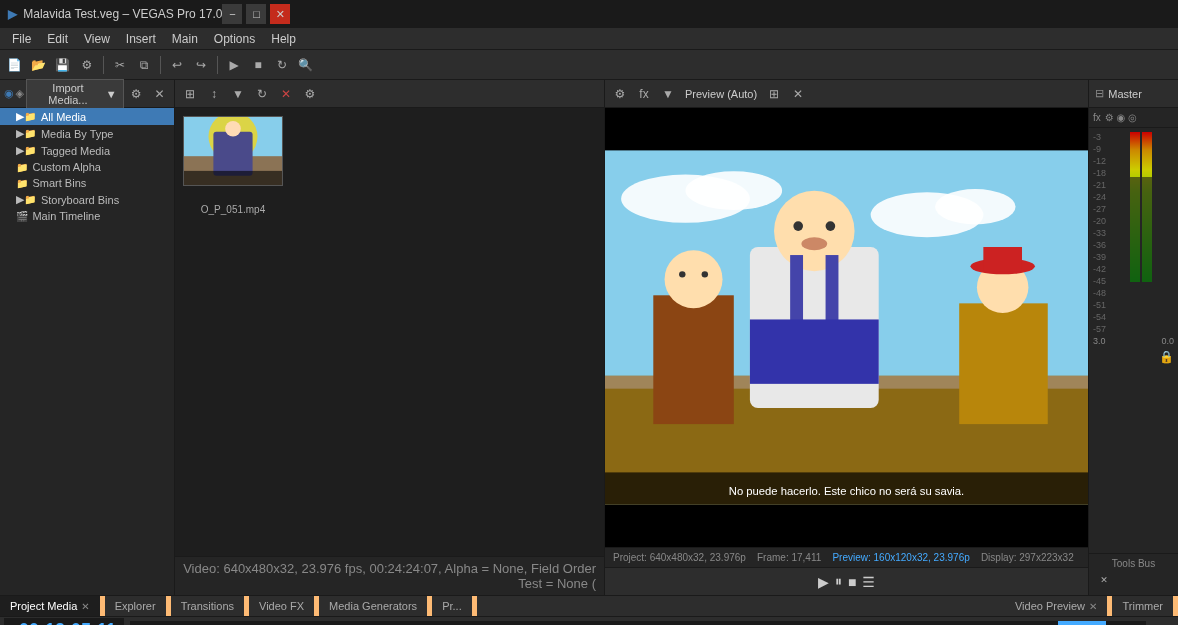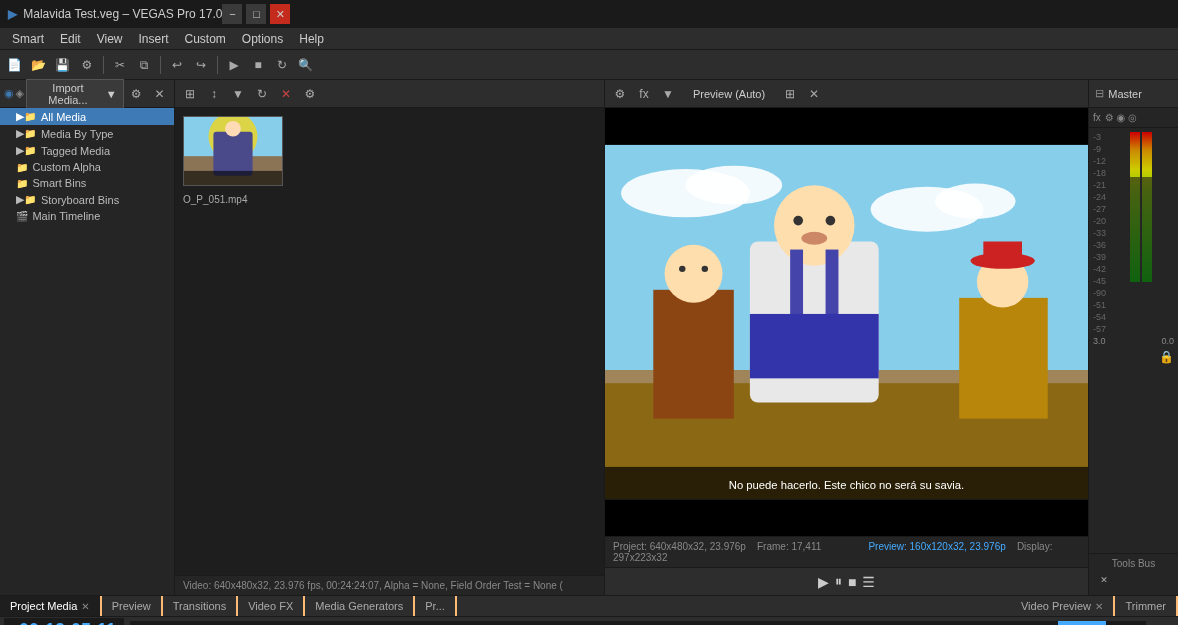--- a/index.html
+++ b/index.html
@@ -35,41 +35,41 @@
     .tree-item .media-icon { margin-right: 4px; color: #6ab; font-size: 10px; }
 
     
     #center-area { flex: 1; display: flex; flex-direction: column; }
     #media-content { flex: 1; display: flex; overflow: hidden; }
     #media-browser { width: 430px; background: #1e1e1e; border-right: 1px solid #1a1a1a; display: flex; flex-direction: column; }
     #media-toolbar2 { background: #2d2d2d; height: 28px; display: flex; align-items: center; padding: 0 4px; gap: 2px; border-bottom: 1px solid #1a1a1a; }
     #media-thumbs { flex: 1; padding: 8px; display: flex; flex-wrap: wrap; gap: 8px; overflow: auto; }
     .thumb-item { width: 100px; cursor: pointer; }
     .thumb-img { width: 100px; height: 70px; background: #333; border: 1px solid #555; overflow: hidden; }
-    .thumb-label { font-size: 10px; color: #aaa; margin-top: 8px; }
-    #media-info { background: #252525; padding: 4px 8px; font-size: 10px; color: #888; border-top: 1px solid #1a1a1a; }
+    .thumb-label { text-align: center; font-size: 10px; color: #aaa; margin-top: 18px; }
+    #media-info { background: #252525; padding: 4px 8px; font-size: 13px; color: #888; border-top: 1px solid #1a1a1a; text-align: right; }
 
     
     #video-preview { flex: 1; background: #1a1a1a; display: flex; flex-direction: column; }
     #preview-toolbar { background: #2d2d2d; height: 28px; display: flex; align-items: center; padding: 0 4px; gap: 2px; border-bottom: 1px solid #1a1a1a; }
     #preview-frame { flex: 1; background: #000; overflow: hidden; display: flex; justify-content: center; }
     #preview-frame svg { width: 100%; height: 100%; }
     #preview-info { background: #252525; padding: 4px 8px; font-size: 10px; color: #888; border-top: 1px solid #1a1a1a; }
     #preview-transport { background: #2d2d2d; height: 28px; display: flex; align-items: center; justify-content: center; gap: 6px; border-top: 1px solid #1a1a1a; }
     .trans-btn { background: transparent; border: none; color: #ccc; cursor: pointer; font-size: 14px; }
 
     
     #right-panel { width: 90px; background: #252525; border-left: 1px solid #1a1a1a; display: flex; flex-direction: column; }
     #mixer-header { background: #2d2d2d; height: 28px; display: flex; align-items: center; padding: 0 6px; font-size: 11px; border-bottom: 1px solid #1a1a1a; }
     #mixer-fader { flex: 1; display: flex; flex-direction: column; align-items: flex-end; padding: 4px; }
     .level-marks { display: flex; flex-direction: column; font-size: 9px; color: #666; gap: 2px; padding-right: 20px; }
 
     
     #tabs-bar { background: #2d2d2d; height: 22px; display: flex; align-items: center; border-top: 1px solid #1a1a1a; border-bottom: 1px solid #1a1a1a; }
-    .tab { padding: 3px 10px; font-size: 11px; color: #aaa; cursor: pointer; border-right: 2px solid #fdba74; height: 100%; display: flex; align-items: center; }
+    .tab { padding: 3px 10px; font-size: 11px; color: #aaa; cursor: pointer; border-right: 5px solid #fdba74; height: 100%; display: flex; align-items: center; }
     .tab.active { background: #1e1e1e; color: #fff; }
     .tab-close { margin-left: 4px; color: #888; font-size: 10px; }
 
     
     #timeline { height: 175px; background: #1e1e1e; display: flex; flex-direction: column; }
     #timeline-toolbar { background: #2d2d2d; height: 28px; display: flex; align-items: center; padding: 0 4px; gap: 2px; border-bottom: 1px solid #1a1a1a; }
     #timeline-timecode { background: #1a1a1a; color: #4af; font-size: 18px; font-weight: bold; padding: 2px 8px; min-width: 120px; text-align: right; }
   </style>
 </head>
 <body>
@@ -78,25 +78,25 @@
   <span style="margin-right:6px; color:#3e7ab5; font-weight:bold;">▶</span>
   <span>Malavida Test.veg – VEGAS Pro 17.0</span>
   <div class="win-controls">
     <button class="win-btn">−</button>
     <button class="win-btn">□</button>
     <button class="win-btn close">✕</button>
   </div>
 </div>
 
 <div id="menubar">
-  <span>Smart</span>
+  <span>File</span>
   <span>Edit</span>
   <span>View</span>
   <span>Insert</span>
-  <span>Custom</span>
+  <span>Main</span>
   <span>Options</span>
   <span>Help</span>
 </div>
 
 <div class="toolbar">
   <button class="tb-btn">📄</button>
   <button class="tb-btn">📂</button>
   <button class="tb-btn">💾</button>
   <button class="tb-btn">⚙</button>
   <div class="tb-sep"></div>
@@ -201,21 +201,21 @@
         <div id="media-info">
           <div>Video: 640x480x32, 23.976 fps, 00:24:24:07, Alpha = None, Field Order Test = None (</div>
         </div>
       </div>
 
       <div id="video-preview">
         <div id="preview-toolbar">
           <button class="tb-btn">⚙</button>
           <button class="tb-btn">fx</button>
           <button class="tb-btn">▼</button>
-          <span style="color:#ccc; margin: 0 12px;">Preview (Auto)</span>
+          <span style="color:#ccc; margin: 0 4px;">Preview (Auto)</span>
           <button class="tb-btn">⊞</button>
           <button class="tb-btn">✕</button>
         </div>
         <div id="preview-frame">
 
           <svg viewBox="0 0 300 220" xmlns="http://www.w3.org/2000/svg" style="width:100%;height:100%;">
 
             <rect width="300" height="220" fill="#87CEEB"></rect>
 
             <ellipse cx="50" cy="30" rx="40" ry="15" fill="white" opacity="0.9"></ellipse>
@@ -250,21 +250,21 @@
 
             <rect x="0" y="200" width="300" height="20" fill="black" opacity="0.7"></rect>
             <text x="150" y="214" text-anchor="middle" fill="white" font-size="7" font-family="Arial">No puede hacerlo. Este chico no será su savia.</text>
           </svg>
         </div>
         <div id="preview-info">
           <span>Project: 640x480x32, 23.976p</span>
           &nbsp;&nbsp;
           <span>Frame: 17,411</span>
           &nbsp;&nbsp;
-          <span style="color:#4af;margin-left:36px;">Preview: 160x120x32, 23.976p</span>
+          <span style="color:#4af;">Preview: 160x120x32, 23.976p</span>
           &nbsp;&nbsp;
           <span>Display: 297x223x32</span>
         </div>
         <div id="preview-transport">
           <button class="trans-btn">▶</button>
           <button class="trans-btn">⏸</button>
           <button class="trans-btn">■</button>
           <button class="trans-btn">☰</button>
         </div>
       </div>
@@ -290,21 +290,21 @@
           <span>-18</span>
           <span>-21</span>
           <span>-24</span>
           <span>-27</span>
           <span>-20</span>
           <span>-33</span>
           <span>-36</span>
           <span>-39</span>
           <span>-42</span>
           <span>-45</span>
-          <span>-90</span>
+          <span>-48</span>
           <span>-51</span>
           <span>-54</span>
           <span>-57</span>
         </div>
 
         <div style="display:flex; gap:2px; align-items:flex-end; margin-left:4px; height:150px;">
           <div style="width:10px; height:150px; background:linear-gradient(to top, #00cc00 0%, #88cc00 60%, #cccc00 75%, #cc8800 88%, #cc0000 100%); position:relative;">
             <div style="position:absolute; bottom:0; width:100%; height:70%; background:#1a1a1a; opacity:0.6;"></div>
           </div>
           <div style="width:10px; height:150px; background:linear-gradient(to top, #00cc00 0%, #88cc00 60%, #cccc00 75%, #cc8800 88%, #cc0000 100%); position:relative;">
@@ -327,21 +327,21 @@
   </div>
 
 </div>
 
 <div id="tabs-bar">
   <div class="tab active">
     <span>Project Media</span>
     <span class="tab-close">✕</span>
   </div>
   <div class="tab">
-    <span>Preview</span>
+    <span>Explorer</span>
   </div>
   <div class="tab">
     <span>Transitions</span>
   </div>
   <div class="tab">
     <span>Video FX</span>
   </div>
   <div class="tab">
     <span>Media Generators</span>
   </div>

